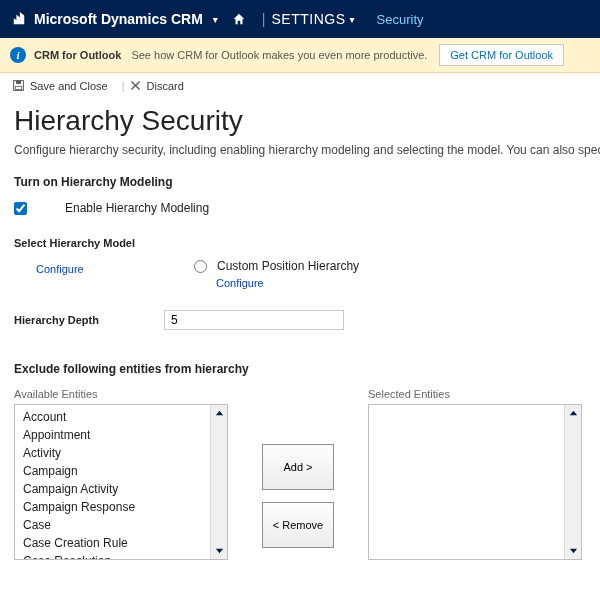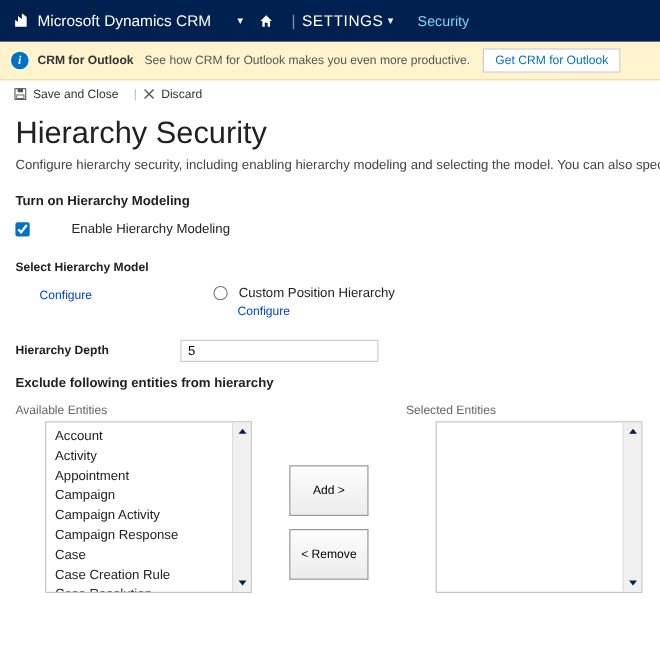--- a/index.html
+++ b/index.html
@@ -21,21 +21,21 @@
     display: flex;
     align-items: center;
     padding: 0 12px;
     font-size: 14px;
   }
   .topnav .logo {
     width: 14px; height: 14px; margin-right: 8px;
     display: inline-flex; align-items: center; justify-content: center;
   }
   .topnav .logo svg { width: 14px; height: 14px; fill: #fff; }
-  .topnav .brand { font-weight: 400; margin-right: 20px; }
+  .topnav .brand { font-weight: 700; margin-right: 6px; }
   .topnav .chev { margin: 0 4px; font-size: 10px; }
   .topnav .home { margin: 0 10px; display: inline-flex; }
   .topnav .home svg { width: 14px; height: 14px; fill: #fff; }
   .topnav .divider { color: rgba(255,255,255,0.5); margin: 0 6px; }
   .topnav .navitem { font-weight: 400; letter-spacing: 0.5px; }
   .topnav .subnav { margin-left: 18px; color: #7dd3fc; font-size: 13px; }
 
   
   .notify {
     background: #fff4ce;
@@ -86,39 +86,38 @@
   .checkbox-row input { margin-right: 8px; accent-color: #0072c6; }
 
   .sub-h { font-weight: 700; font-size: 11px; margin-bottom: 10px; }
 
   .radio-row { display: flex; margin-bottom: 4px; font-size: 12px; }
   .radio-col { width: 180px; }
   .radio-col label { display: flex; align-items: center; }
   .radio-col input[type=radio] { margin-right: 10px; }
   .cfg-link { color: #0044cc; font-size: 11px; cursor: pointer; margin-left: 22px; display: inline-block; margin-top: 4px; }
 
-  .depth-row { display: flex; align-items: center; margin-top: 20px; margin-bottom: 12px; }
+  .depth-row { display: flex; align-items: center; margin-top: 20px; margin-bottom: 32px; }
   .depth-row .lbl { font-weight: 700; font-size: 11px; width: 150px; }
   .depth-row input {
     width: 180px; height: 20px; border: 1px solid #c8c8c8;
     padding: 2px 6px; font-size: 12px; font-family: inherit;
   }
 
   .exclude-h { font-weight: 700; font-size: 12px; margin-bottom: 12px; }
   .list-label { font-size: 11px; color: #666; margin-bottom: 4px; }
 
   .lists-area { display: flex; align-items: flex-start; }
   .listbox-wrap { position: relative; }
   .listbox {
-    width: 188px; height: 156px;
+    width: 214px; height: 156px;
     border: 1px solid #bfbfbf;
     overflow-y: hidden;
     background: #fff;
     position: relative;
-    margin-left: 27px;
   }
   .listbox .items { padding: 3px 6px; }
   .listbox .item { font-size: 12px; padding: 2px 2px; cursor: default; white-space: nowrap; }
   
   .fake-scroll {
     position: absolute; right: 0; top: 0; width: 17px; height: 100%;
     background: #f0f0f0; border-left: 1px solid #dcdcdc;
     display: flex; flex-direction: column; justify-content: space-between; align-items: center;
   }
   .fake-scroll .arrow { width: 100%; height: 17px; display: flex; align-items: center; justify-content: center; cursor: pointer; }
@@ -218,22 +217,22 @@
 
   <div class="exclude-h">Exclude following entities from hierarchy</div>
 
   <div class="lists-area">
     <div>
       <div class="list-label">Available Entities</div>
       <div class="listbox-wrap">
         <div class="listbox">
           <div class="items" id="available-items">
               <div class="item">Account</div>
+              <div class="item">Appointment</div>
               <div class="item">Activity</div>
-              <div class="item">Appointment</div>
               <div class="item">Campaign</div>
               <div class="item">Campaign Activity</div>
               <div class="item">Campaign Response</div>
               <div class="item">Case</div>
               <div class="item">Case Creation Rule</div>
               <div class="item">Case Resolution</div>
             </div>
           <div class="fake-scroll">
             <div class="arrow">
                 <svg viewBox="0 0 10 10">

